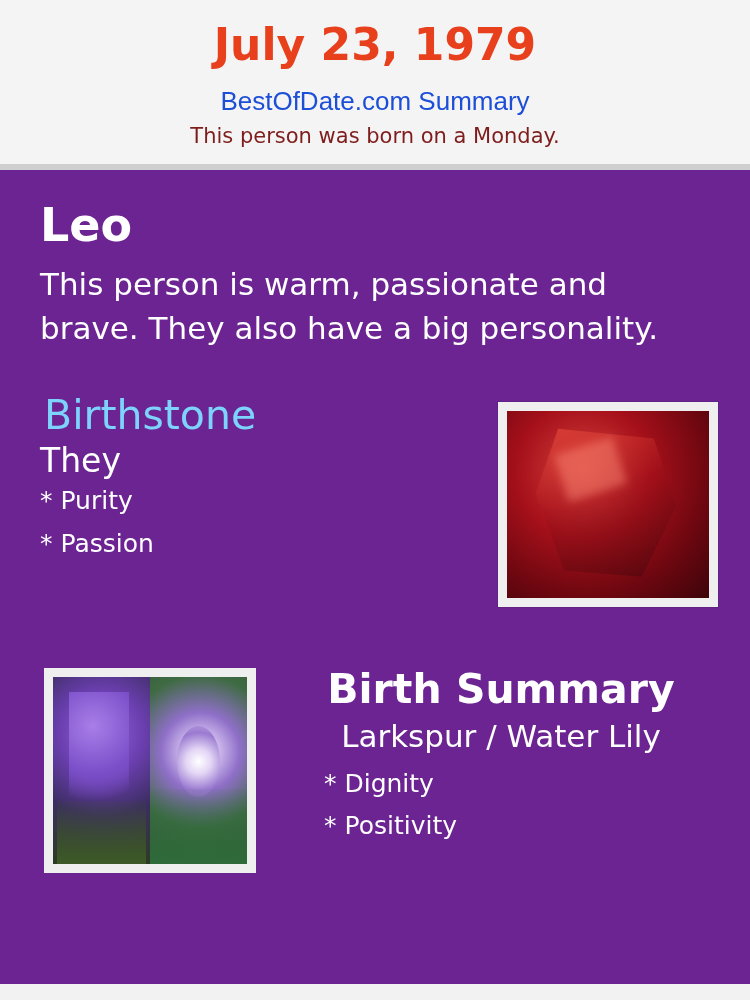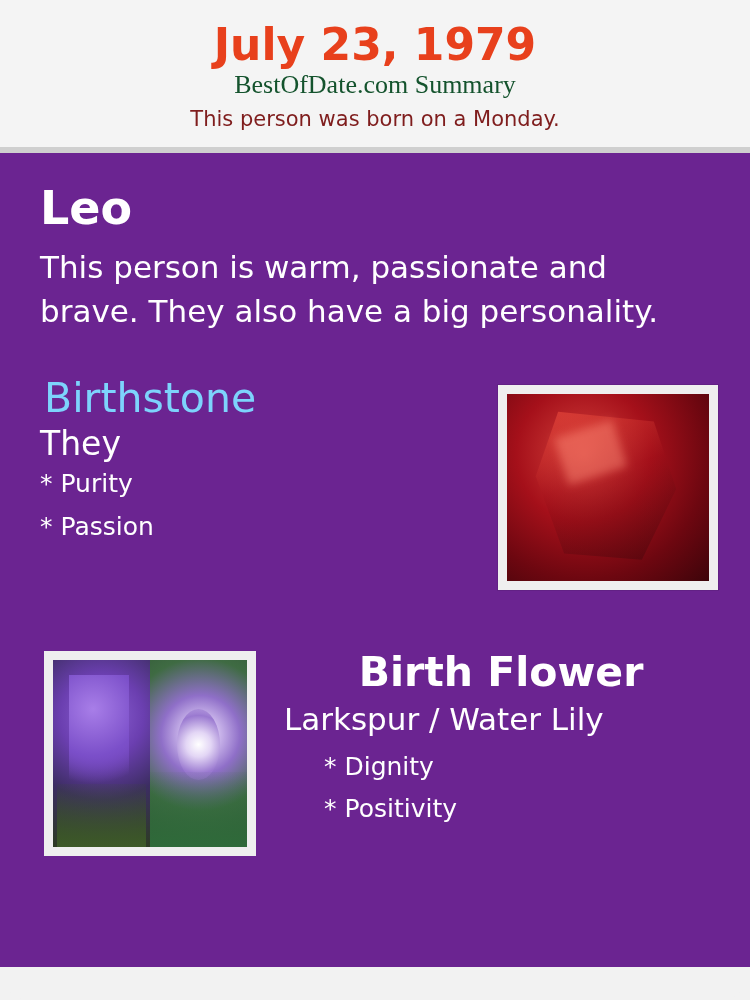--- a/index.html
+++ b/index.html
@@ -29,24 +29,24 @@
   }
   .header-date {
     color: #e8401c;
     font-size: 44px;
     font-weight: bold;
     line-height: 1.05;
     letter-spacing: 0px;
     font-family: "DejaVu Sans", sans-serif;
   }
   .header-site {
-    color: #14532d;
+    color: #1d4ed8;
     font-size: 26px;
-    margin-top: 2px;
-    font-family: Liberation Serif, serif;
+    margin-top: 18px;
+    font-family: Liberation Sans, sans-serif;
   }
   .header-sub {
     color: #7f1d1d;
     font-size: 21px;
     margin-top: 7px;
     font-family: "DejaVu Sans", sans-serif;
   }
   .header-rule {
     height: 6px;
     background: #cfcfcf;
@@ -227,20 +227,21 @@
     color: #ffffff;
     font-size: 41px;
     font-weight: bold;
     line-height: 1.05;
     text-align: center;
   }
   .flower-name {
     color: #ffffff;
     font-size: 31px;
     margin-top: 8px;
+    text-align: center;
     line-height: 1.1;
   }
   .flower-traits {
     margin-top: 18px;
     margin-left: 36px;
   }
   .flower-traits .trait {
     font-size: 25px;
     margin-bottom: 17px;
   }
@@ -275,21 +276,21 @@
     </div>
 
     <div class="flower-block">
       <div class="flower-photo">
         <div class="pair">
           <div class="half left"></div>
           <div class="half right"></div>
         </div>
       </div>
       <div class="flower-text">
-        <div class="flower-title">Birth Flower</div>
+        <div class="flower-title">Birth Summary</div>
         <div class="flower-name">Larkspur / Water Lily</div>
         <div class="flower-traits">
           <div class="trait">* Dignity</div>
           <div class="trait">* Positivity</div>
         </div>
       </div>
     </div>
 
   </div>
 </div>

